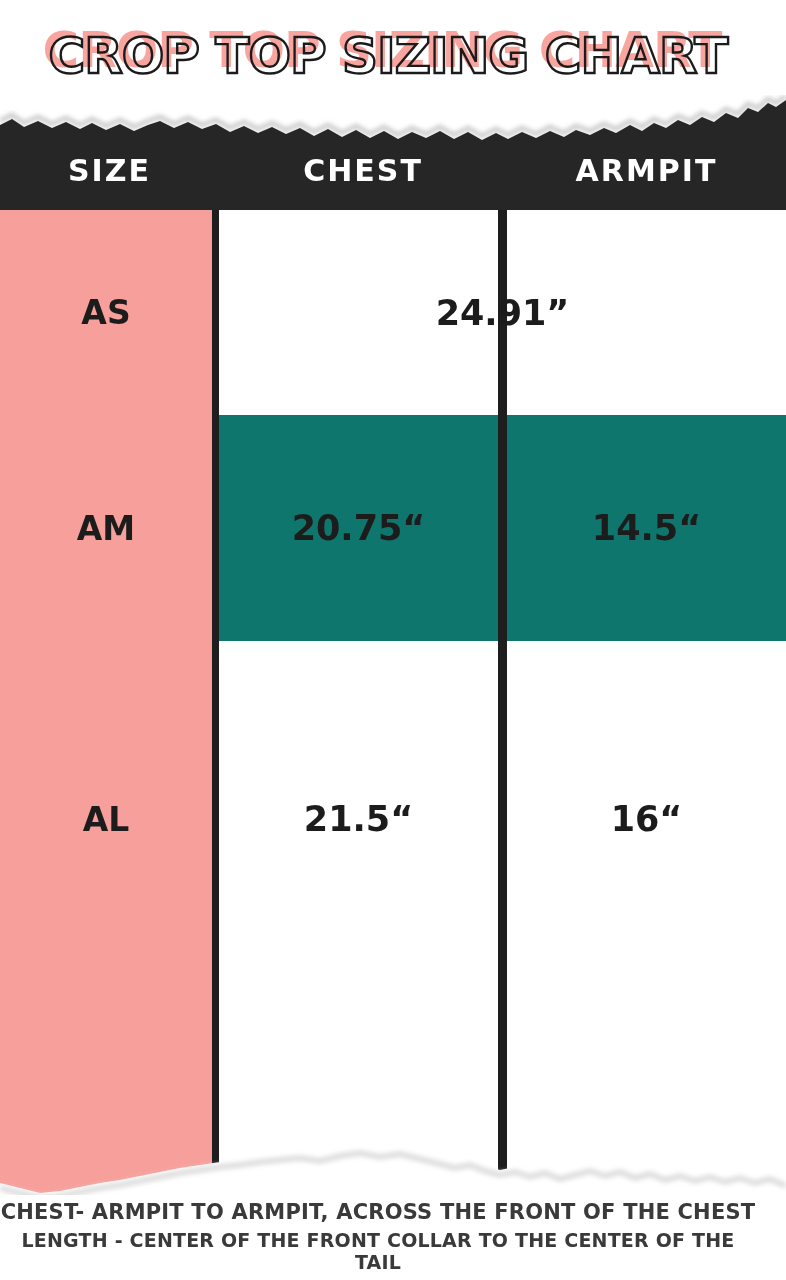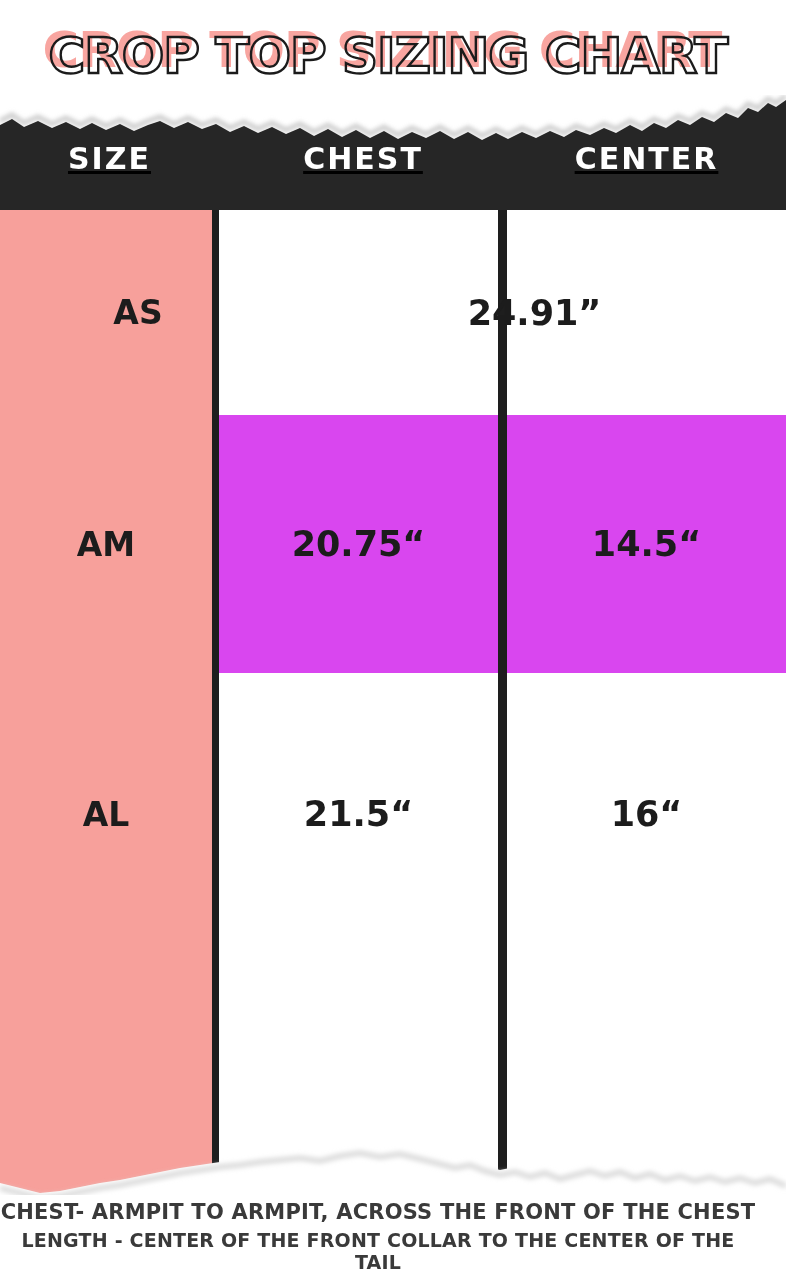--- a/index.html
+++ b/index.html
@@ -11,46 +11,46 @@
   .title-bar svg{display:block;}
   .t-pink{fill:#F8A5A0;font-family:"DejaVu Sans","Liberation Sans",sans-serif;
           font-weight:800;font-size:50px;letter-spacing:-1px;}
   .t-outline{fill:none;stroke:#1b1b1b;stroke-width:2.4;
           font-family:"DejaVu Sans","Liberation Sans",sans-serif;
           font-weight:800;font-size:50px;letter-spacing:-1px;}
 
   
   .header-wrap{position:relative;width:786px;height:115px;}
   .header-wrap svg{position:absolute;inset:0;}
-  .header-labels{position:absolute;left:0;right:0;bottom:16px;height:72px;
-                 display:flex;z-index:2;text-decoration:underline;}
+  .header-labels{position:absolute;left:0;right:0;bottom:4px;height:72px;
+                 display:flex;z-index:2;}
   .hcell{display:flex;align-items:center;justify-content:center;
          color:#ffffff;font-size:30px;font-weight:700;letter-spacing:2px;}
   .hcell.c1{width:219px;}
   .hcell.c2{width:288px;}
   .hcell.c3{width:279px;}
 
   
   .table-body{position:relative;width:786px;height:985px;}
   .size-col-bg{position:absolute;left:0;top:0;width:212px;height:100%;
                background:#F7A09B;z-index:0;}
   .vline{position:absolute;top:0;height:100%;background:#1E1E1E;z-index:1;}
   .vline.v1{left:212px;width:7px;}
   .vline.v2{left:498px;width:9px;}
   .rows{position:relative;z-index:2;}
   .trow{display:grid;grid-template-columns:212px 7px 279px 9px 279px;}
-  .trow.r1{height:205px;padding-left:32px;}
-  .trow.r2{height:258px;}
-  .trow.r3{height:282px;}
+  .trow.r1{height:205px;}
+  .trow.r2{height:226px;}
+  .trow.r3{height:282px;margin-top:37px;}
   .trow.r4{height:260px;}
   .cell{display:flex;align-items:center;justify-content:center;
         color:#1C1C1C;font-weight:700;}
   .cell.size{font-size:33px;}
   .cell.val{font-size:35px;}
-  .trow.alt .cell.val{background:#d946ef;}
+  .trow.alt .cell.val{background:#0f766e;}
   .tear-bottom{position:absolute;inset:0;z-index:3;pointer-events:none;}
 
   
   .footer{width:756px;height:85px;text-align:center;padding-top:5px;
           box-sizing:border-box;}
   .fline1{font-size:21px;font-weight:700;color:#3A3A3A;letter-spacing:0.2px;}
   .fline2{font-size:19px;font-weight:700;color:#3A3A3A;letter-spacing:0.2px;
           margin-top:5px;}
 </style>
 </head>
@@ -69,21 +69,21 @@
       <filter id="blurA" x="-20%" y="-200%" width="140%" height="500%">
         <feGaussianBlur stdDeviation="2.2"></feGaussianBlur>
       </filter>
     </defs>
     <path d="M0,30 L12,24 24,32 38,26 52,33 66,27 80,34 92,28 106,35 120,29 134,36 148,30 160,26 174,33 188,27 202,34 216,29 230,37 244,31 258,38 272,32 286,39 300,33 314,41 328,34 342,42 356,35 370,43 384,36 398,44 412,37 426,43 440,36 454,44 468,37 482,45 496,38 508,44 522,37 536,43 550,36 564,42 576,35 590,40 604,33 616,38 630,30 642,36 654,28 666,33 678,25 690,30 702,22 714,27 726,18 738,23 748,13 758,17 768,8 776,12 786,5" fill="none" stroke="#CFCFCF" stroke-width="5" filter="url(#blurA)" transform="translate(0,-4)"></path>
     <path d="M-2,30 L0,30 12,24 24,32 38,26 52,33 66,27 80,34 92,28 106,35 120,29 134,36 148,30 160,26 174,33 188,27 202,34 216,29 230,37 244,31 258,38 272,32 286,39 300,33 314,41 328,34 342,42 356,35 370,43 384,36 398,44 412,37 426,43 440,36 454,44 468,37 482,45 496,38 508,44 522,37 536,43 550,36 564,42 576,35 590,40 604,33 616,38 630,30 642,36 654,28 666,33 678,25 690,30 702,22 714,27 726,18 738,23 748,13 758,17 768,8 776,12 786,5 L788,5 788,117 -2,117 Z" fill="#262626"></path>
   </svg>
   <div class="header-labels">
     <div class="hcell c1">SIZE</div>
     <div class="hcell c2">CHEST</div>
-    <div class="hcell c3">CENTER</div>
+    <div class="hcell c3">ARMPIT</div>
   </div>
 </div>
 
 <div class="table-body">
   <div class="size-col-bg"></div>
   <div class="vline v1"></div>
   <div class="vline v2"></div>
 
   <div class="rows">
     <div class="trow r1">

